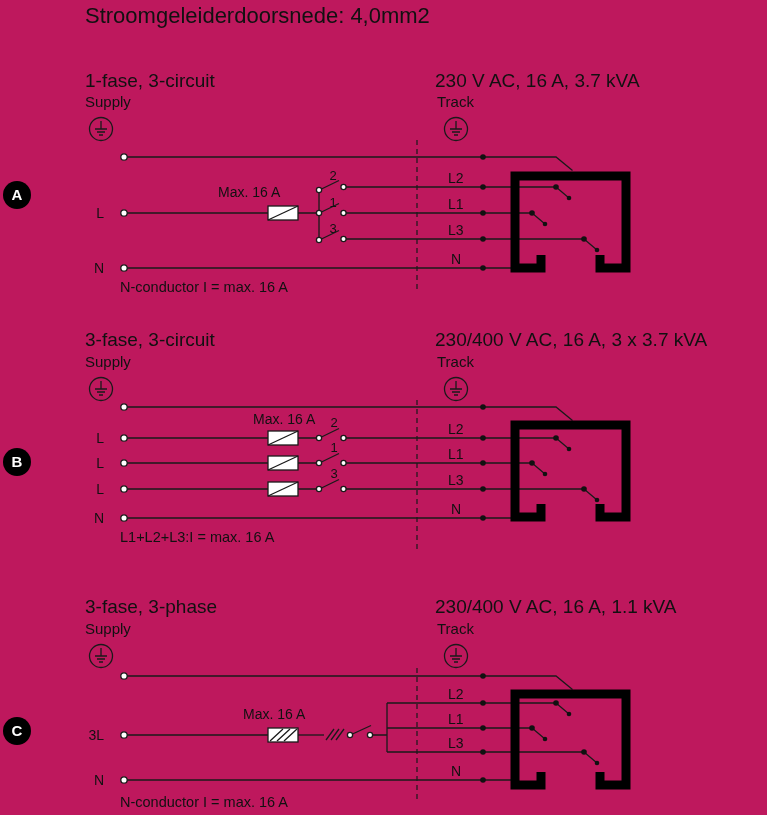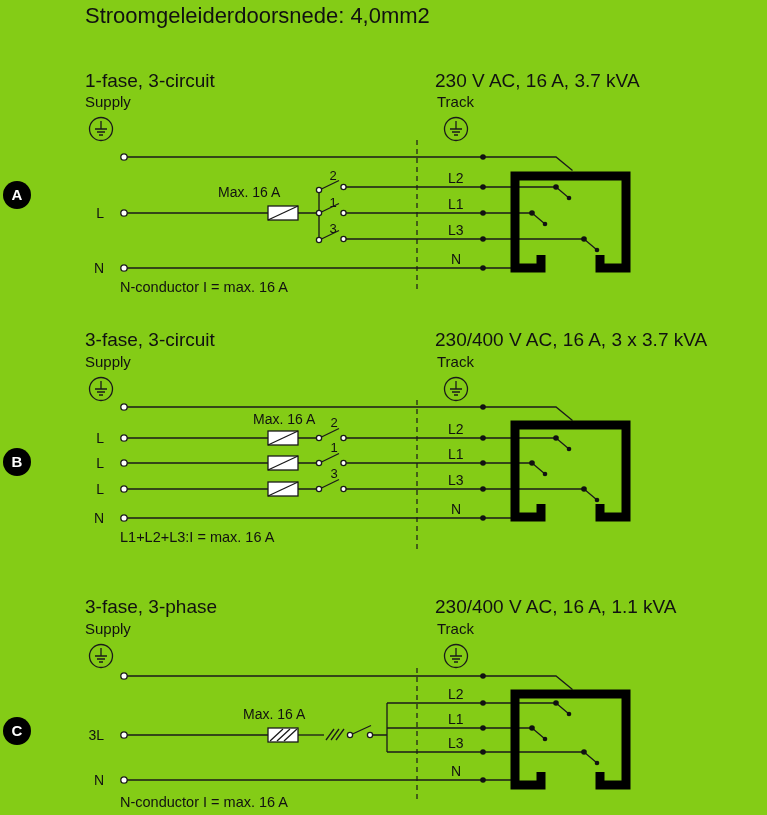--- a/index.html
+++ b/index.html
@@ -1,16 +1,16 @@
 <!DOCTYPE html>
 <html><head>
 <meta charset="utf-8">
 <style>
   html,body{margin:0;padding:0;background:#fff}
-  .page{position:relative;width:767px;height:815px;background:#84cc16;overflow:hidden;font-family:"Liberation Sans",sans-serif}
+  .page{position:relative;width:767px;height:815px;background:#be185d;overflow:hidden;font-family:"Liberation Sans",sans-serif}
   svg{display:block}
   text{fill:#111;font-family:"Liberation Sans",sans-serif}
   .t-title{font-size:22px}
   .t-h{font-size:19px}
   .t-lab{font-size:15px}
   .t-sm{font-size:14px}
   .t-num{font-size:13px}
   .t-note{font-size:14.5px}
   .badge{fill:#000}
   .badge-t{fill:#fff;font-size:15px;font-weight:bold}

